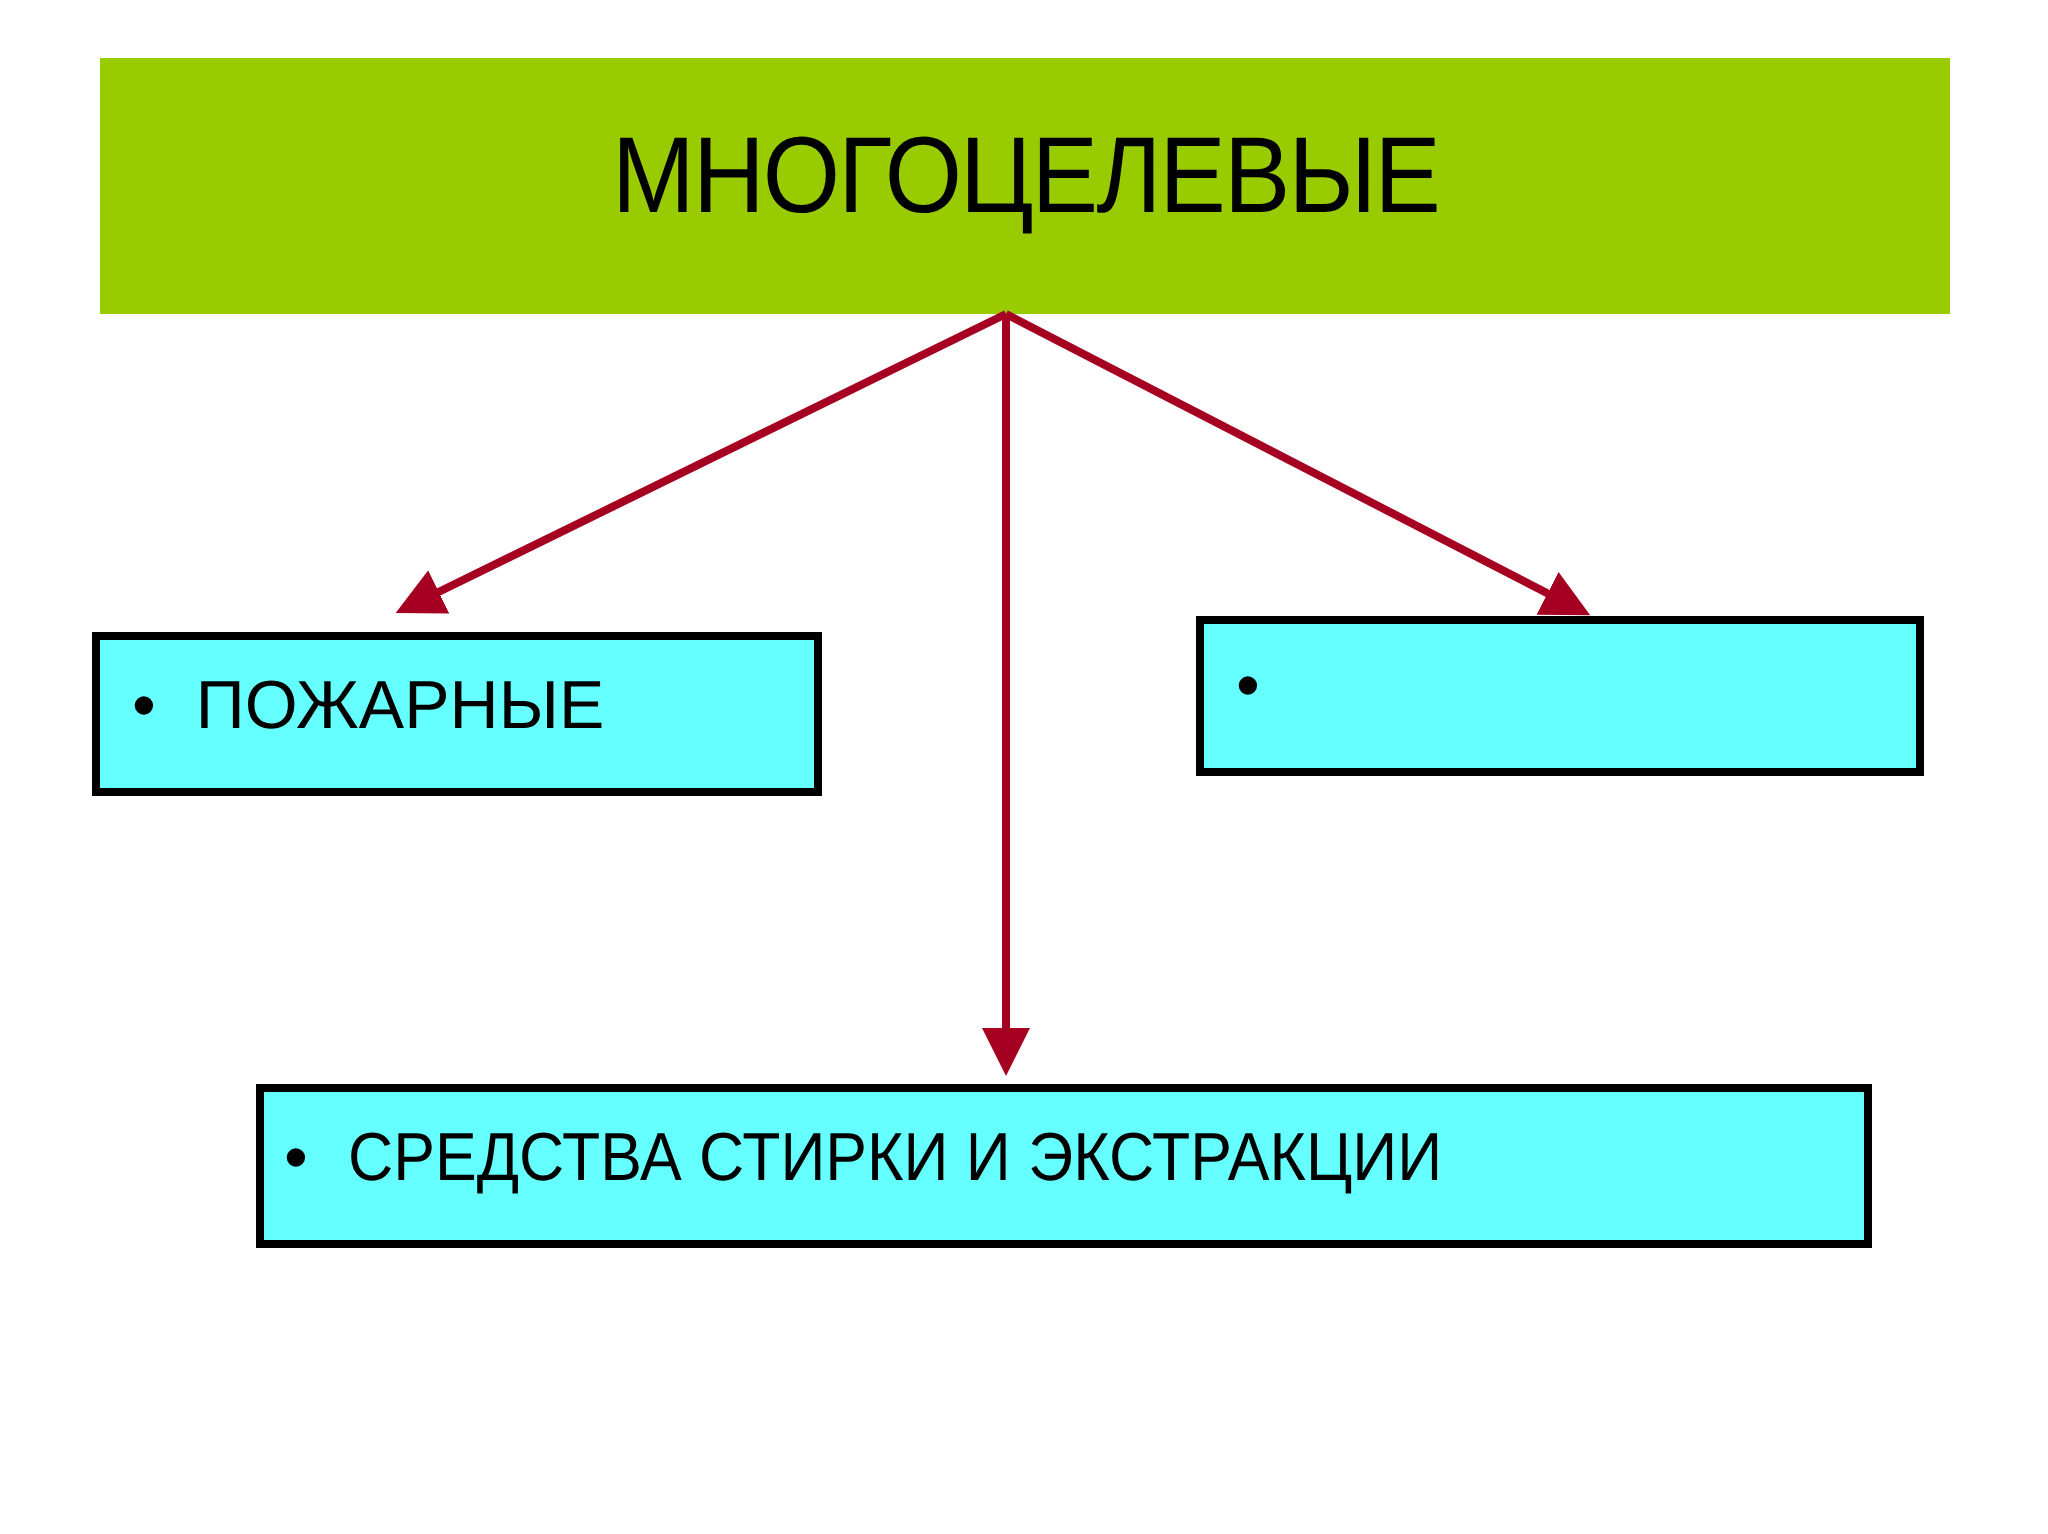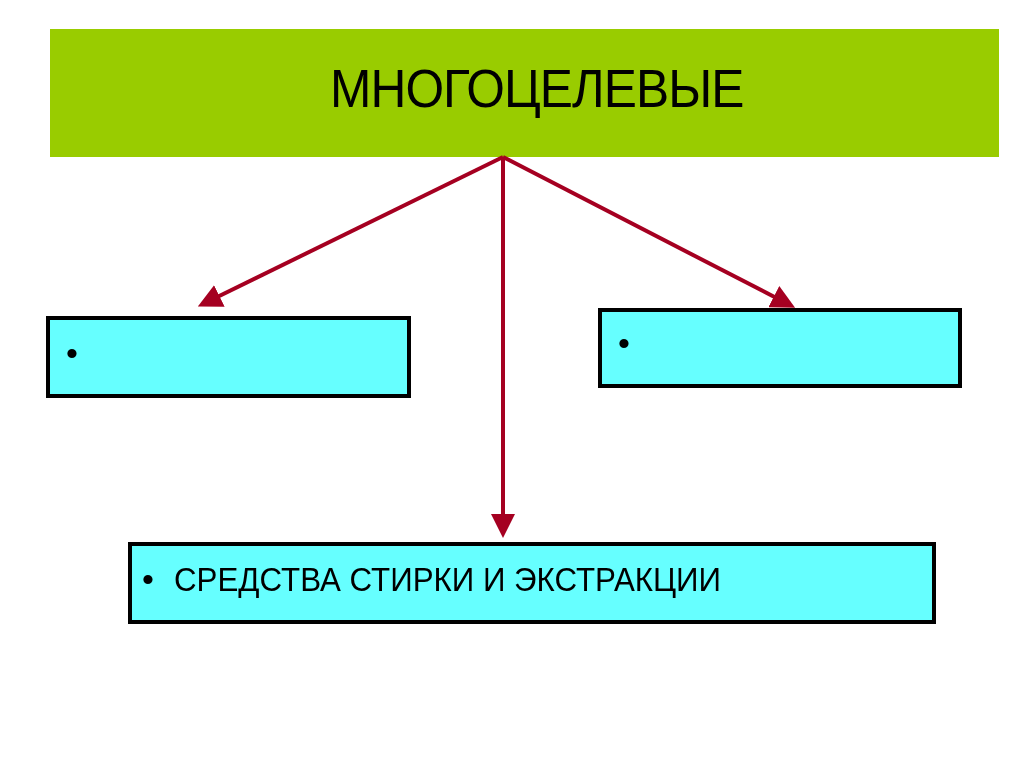--- a/index.html
+++ b/index.html
@@ -1,20 +1,20 @@
 <!DOCTYPE html>
 <html><head>
   <meta charset="utf-8">
   <style>
     html, body { margin: 0; padding: 0; background: #ffffff; }
     body { width: 1024px; height: 767px; position: relative; overflow: hidden;
            font-family: "Liberation Sans", sans-serif; }
     .slide { position: absolute; left: 0; top: 0; width: 1024px; height: 767px; background: #ffffff; }
     .title-box { position: absolute; left: 50px; top: 29px; width: 925px; height: 128px;
-                 background: #99cc00; display: flex; align-items: center; justify-content: center; padding-left: 24px; }
+                 background: #99cc00; display: flex; align-items: center; justify-content: center; }
     .title-text { font-size: 54px; color: #000; letter-spacing: -1px; transform: scaleX(0.92);
                   margin-top: -10px; }
     .node { position: absolute; background: #66ffff; border: 4px solid #000; box-sizing: border-box;
             font-size: 34px; color: #000; display: flex; align-items: flex-start; }
     .node .bullet { margin-right: 20px; }
     .node-left { left: 46px; top: 316px; width: 365px; height: 82px; padding: 14px 0 0 16px; }
     .node-right { left: 598px; top: 308px; width: 364px; height: 80px; padding: 12px 0 0 16px; }
     .node-bottom { left: 128px; top: 542px; width: 808px; height: 82px; padding: 14px 0 0 10px; }
     .node-bottom .txt { transform: scaleX(0.92); transform-origin: left; display: inline-block; }
     svg.arrows { position: absolute; left: 0; top: 0; }
@@ -33,20 +33,21 @@
         <path d="M0,0 L6,3 L0,6 Z" fill="#a50021"></path>
       </marker>
     </defs>
     <line x1="503" y1="157" x2="205" y2="303" stroke="#a50021" stroke-width="4" marker-end="url(#ah)"></line>
     <line x1="503" y1="157" x2="788" y2="304" stroke="#a50021" stroke-width="4" marker-end="url(#ah)"></line>
     <line x1="503" y1="157" x2="503" y2="530" stroke="#a50021" stroke-width="4" marker-end="url(#ah)"></line>
   </svg>
 
   <div class="node node-left">
     <span class="bullet">•</span>
+    <span class="txt">ПОЖАРНЫЕ</span>
   </div>
 
   <div class="node node-right">
     <span class="bullet">•</span>
   </div>
 
   <div class="node node-bottom">
     <span class="bullet">•</span>
     <span class="txt">СРЕДСТВА СТИРКИ И ЭКСТРАКЦИИ</span>
   </div>

